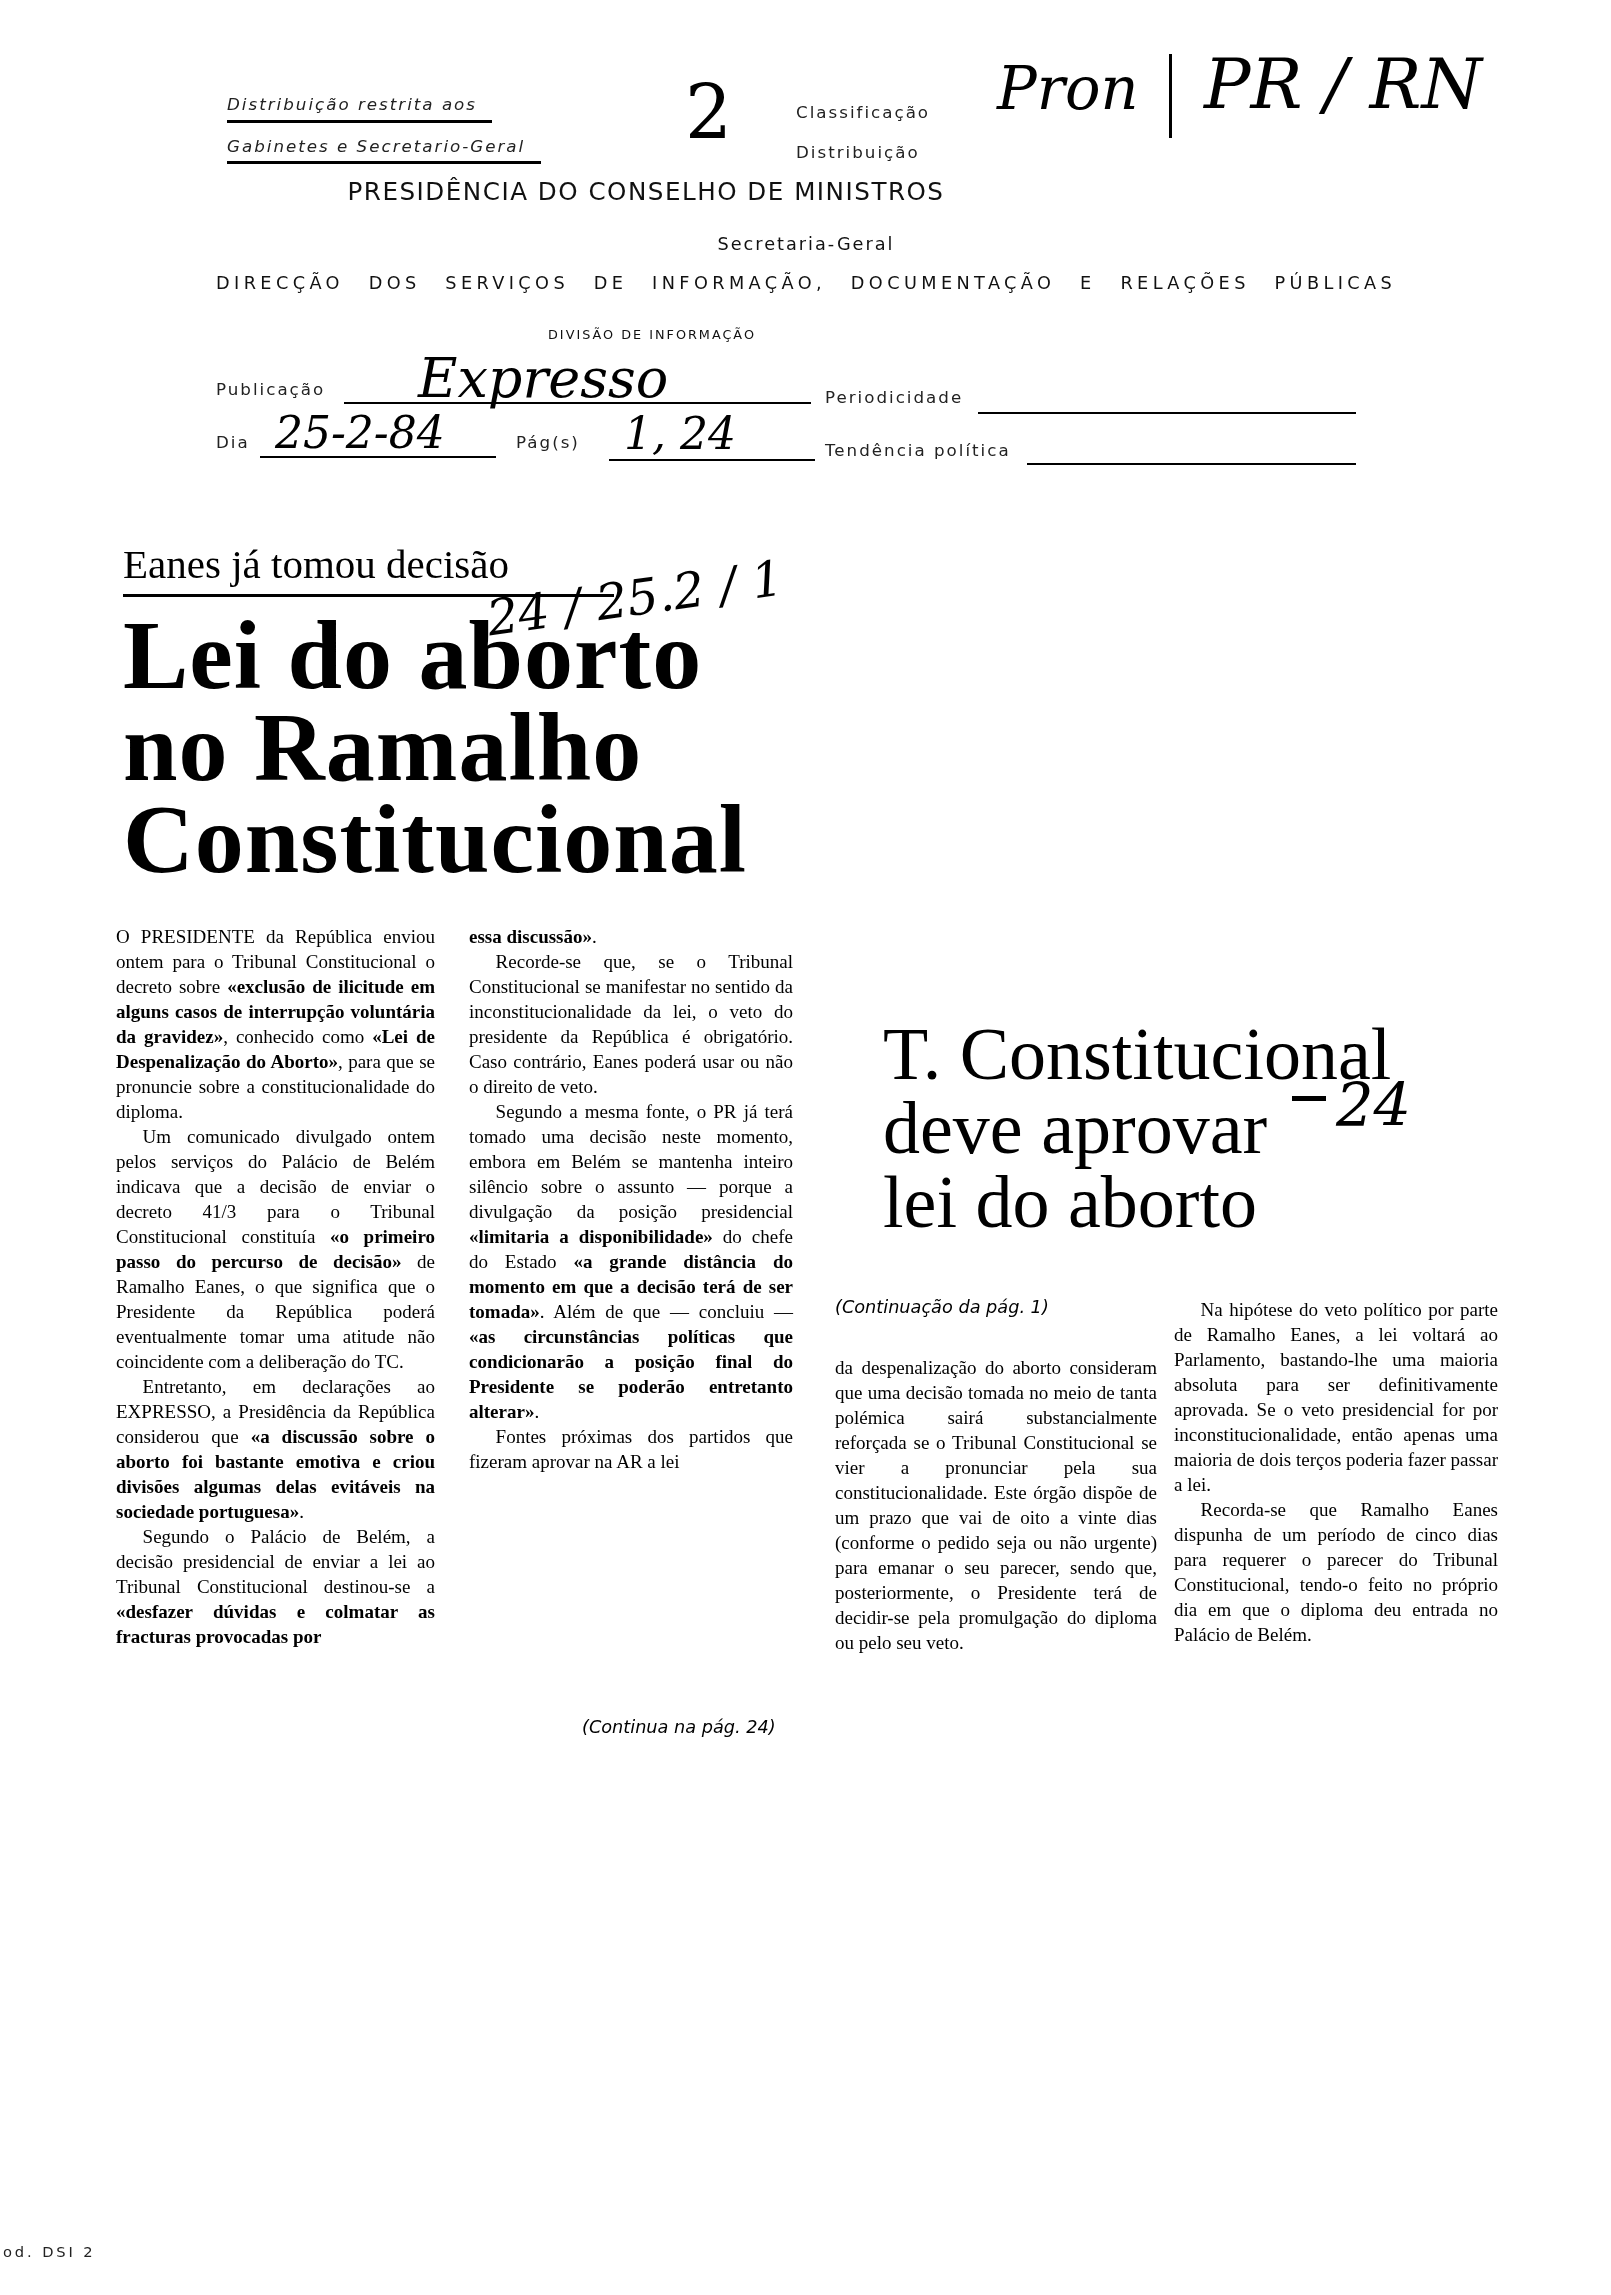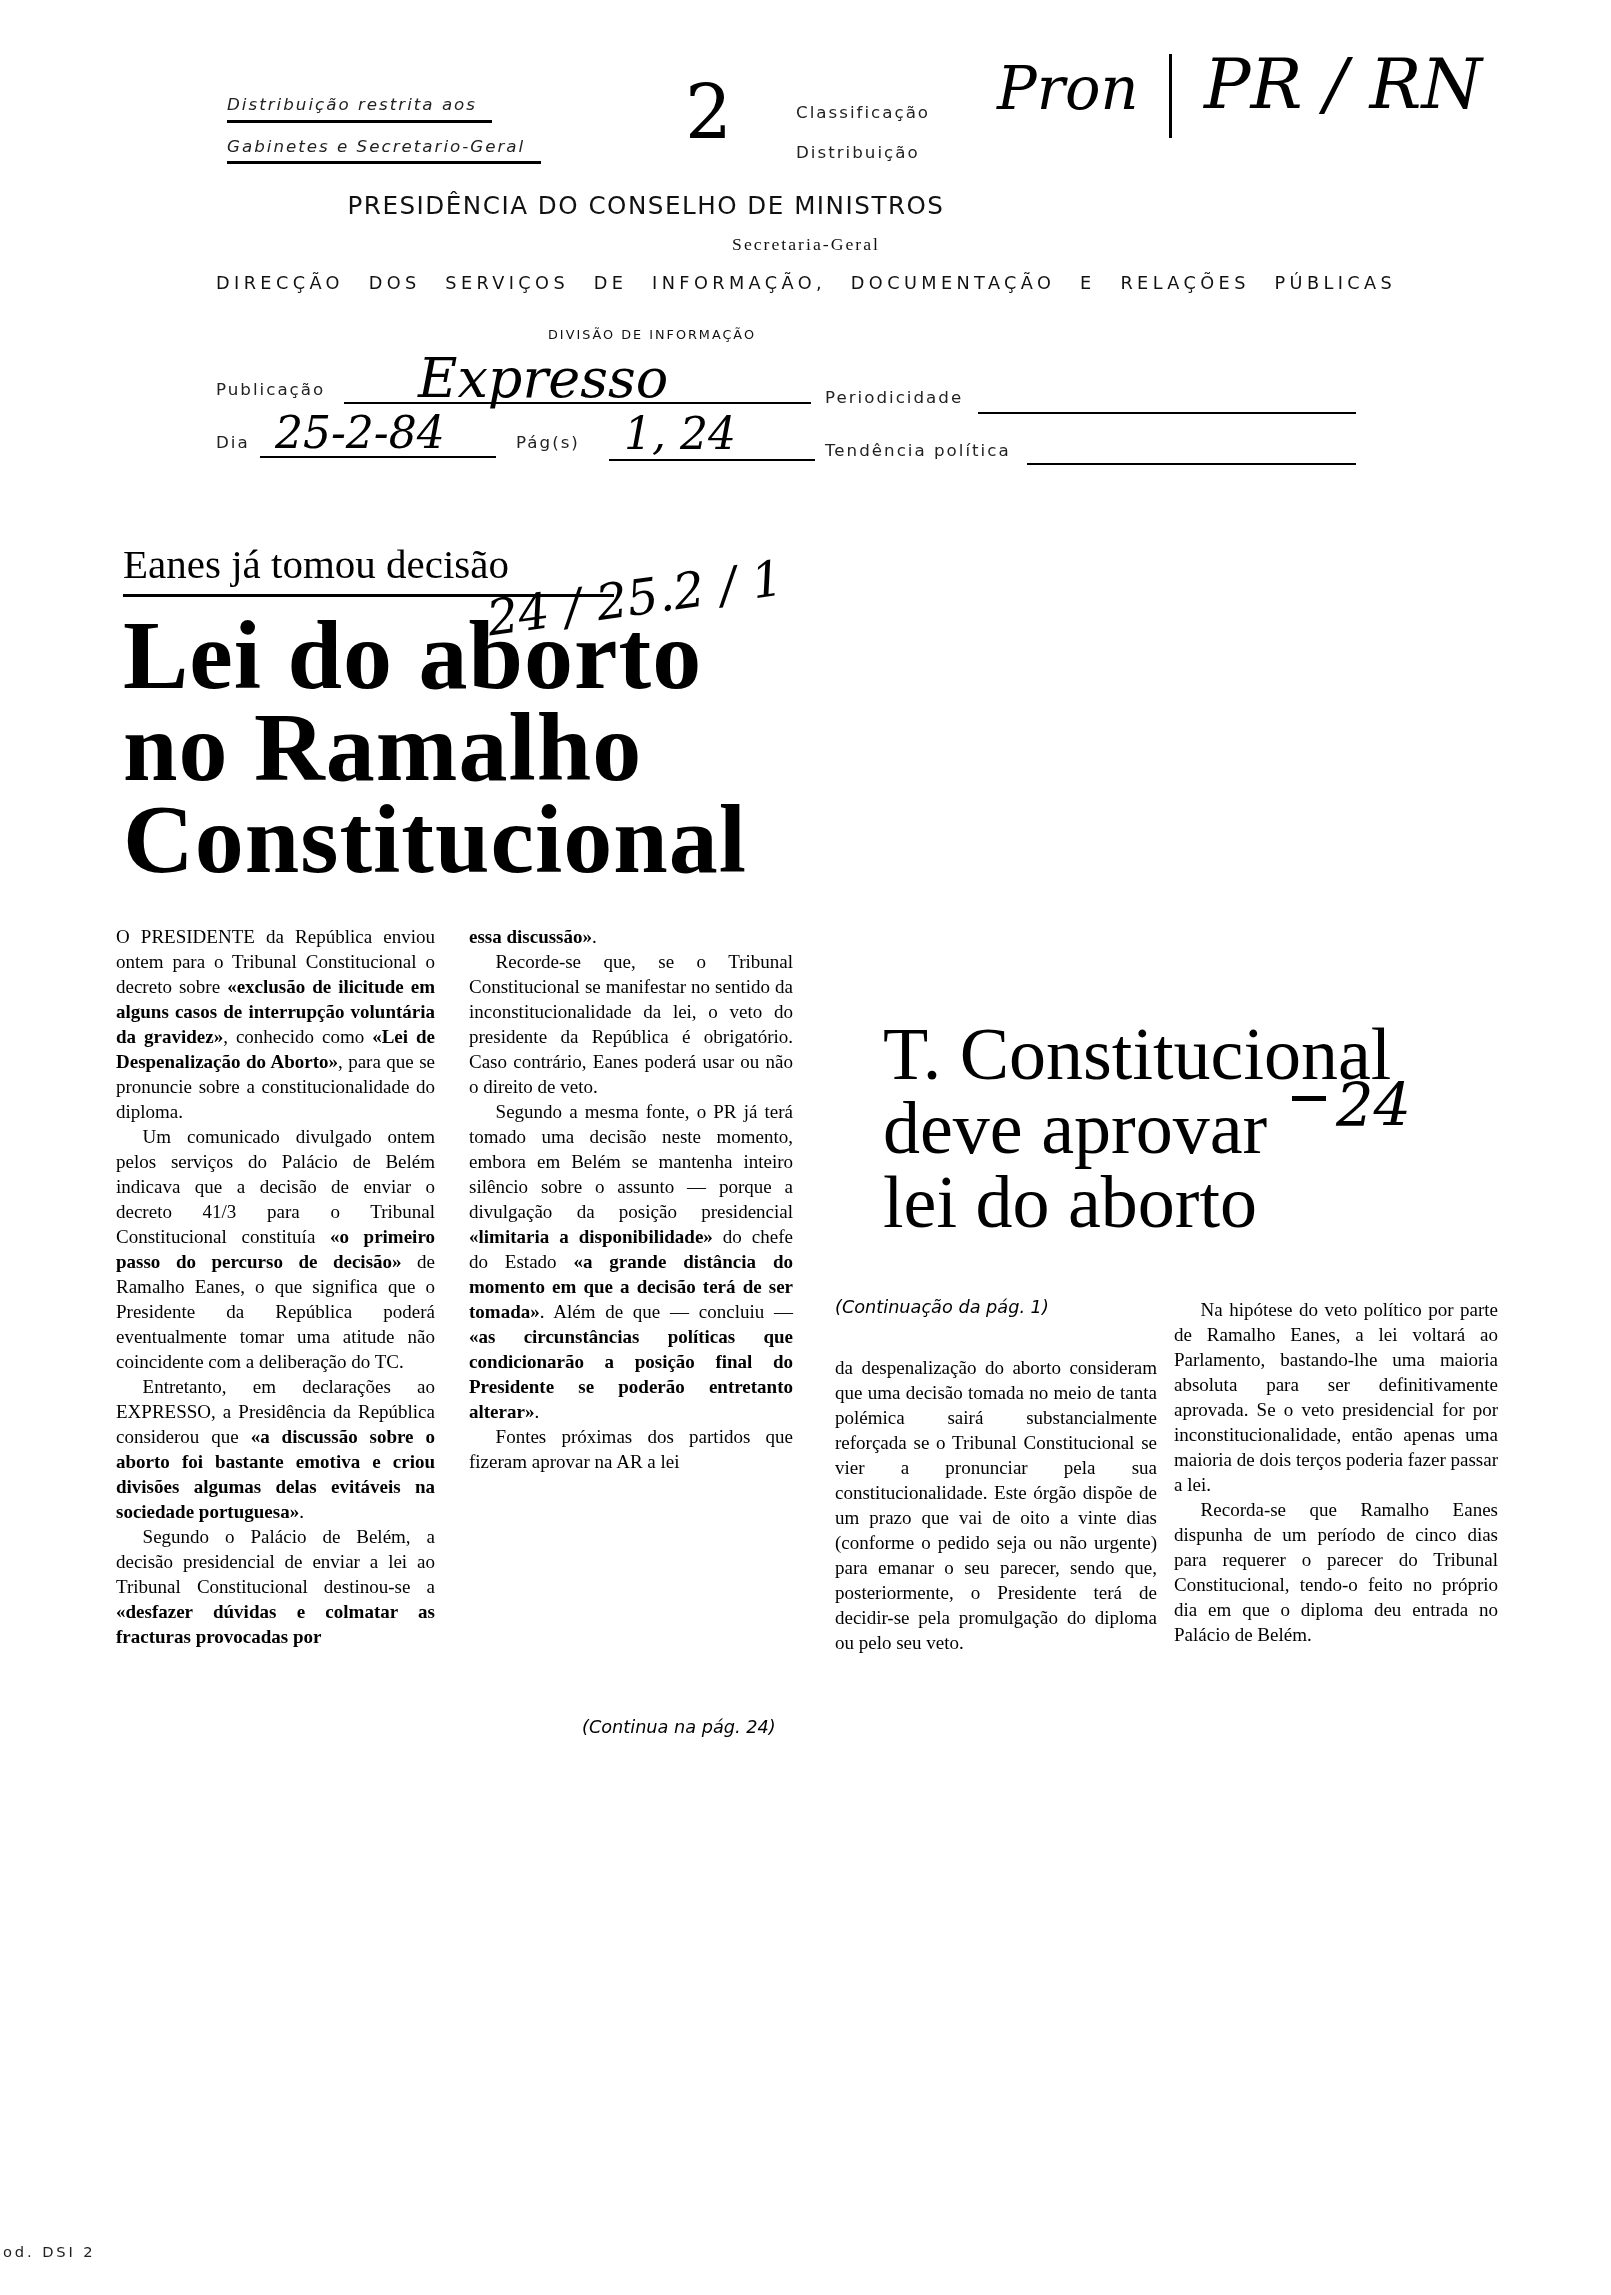--- a/index.html
+++ b/index.html
@@ -45,22 +45,22 @@
 
 <div class="abs hand" style="left:685px; top:69px; font-size:74px; font-style:normal;">2</div>
 
 <div class="abs form-sans small-label" style="left:796px; top:102px;">Classificação</div>
 <div class="abs form-sans small-label" style="left:796px; top:142px;">Distribuição</div>
 
 <div class="abs hand" style="left:997px; top:54px; font-size:59px;">Pron</div>
 <div class="mark" style="left:1169px; top:54px; width:2.5px; height:84px;"></div>
 <div class="abs hand" style="left:1204px; top:44px; font-size:69px;">PR / RN</div>
 
-<div class="abs form-sans org-title" style="left:0; width:1292px; text-align:center; top:191px;">PRESIDÊNCIA DO CONSELHO DE MINISTROS</div>
-<div class="abs form-sans org-sub" style="left:0; width:1612px; text-align:center; top:234px;font-family:Liberation Serif, serif;">Secretaria-Geral</div>
+<div class="abs form-sans org-title" style="left:0; width:1292px; text-align:center; top:177px;">PRESIDÊNCIA DO CONSELHO DE MINISTROS</div>
+<div class="abs form-sans org-sub" style="left:0; width:1612px; text-align:center; top:234px;">Secretaria-Geral</div>
 <div class="abs form-sans org-dir" style="left:216px; width:1130px; text-align:center; top:273px; white-space:nowrap;">DIRECÇÃO DOS SERVIÇOS DE INFORMAÇÃO, DOCUMENTAÇÃO E RELAÇÕES PÚBLICAS</div>
 <div class="abs form-sans org-div" style="left:0; width:1304px; text-align:center; top:327px;">DIVISÃO DE INFORMAÇÃO</div>
 
 <div class="abs form-sans field-label" style="left:216px; top:379px;">Publicação</div>
 <div class="abs field-rule" style="left:344px; top:402px; width:467px;"></div>
 <div class="abs hand hand-big" style="left:418px; top:352px;">Expresso</div>
 <div class="abs form-sans field-label" style="left:825px; top:387px;">Periodicidade</div>
 <div class="abs field-rule" style="left:978px; top:412px; width:378px;"></div>
 <div class="abs hand" style="left:983px; top:383px; font-size:24.6px;"></div>
 

